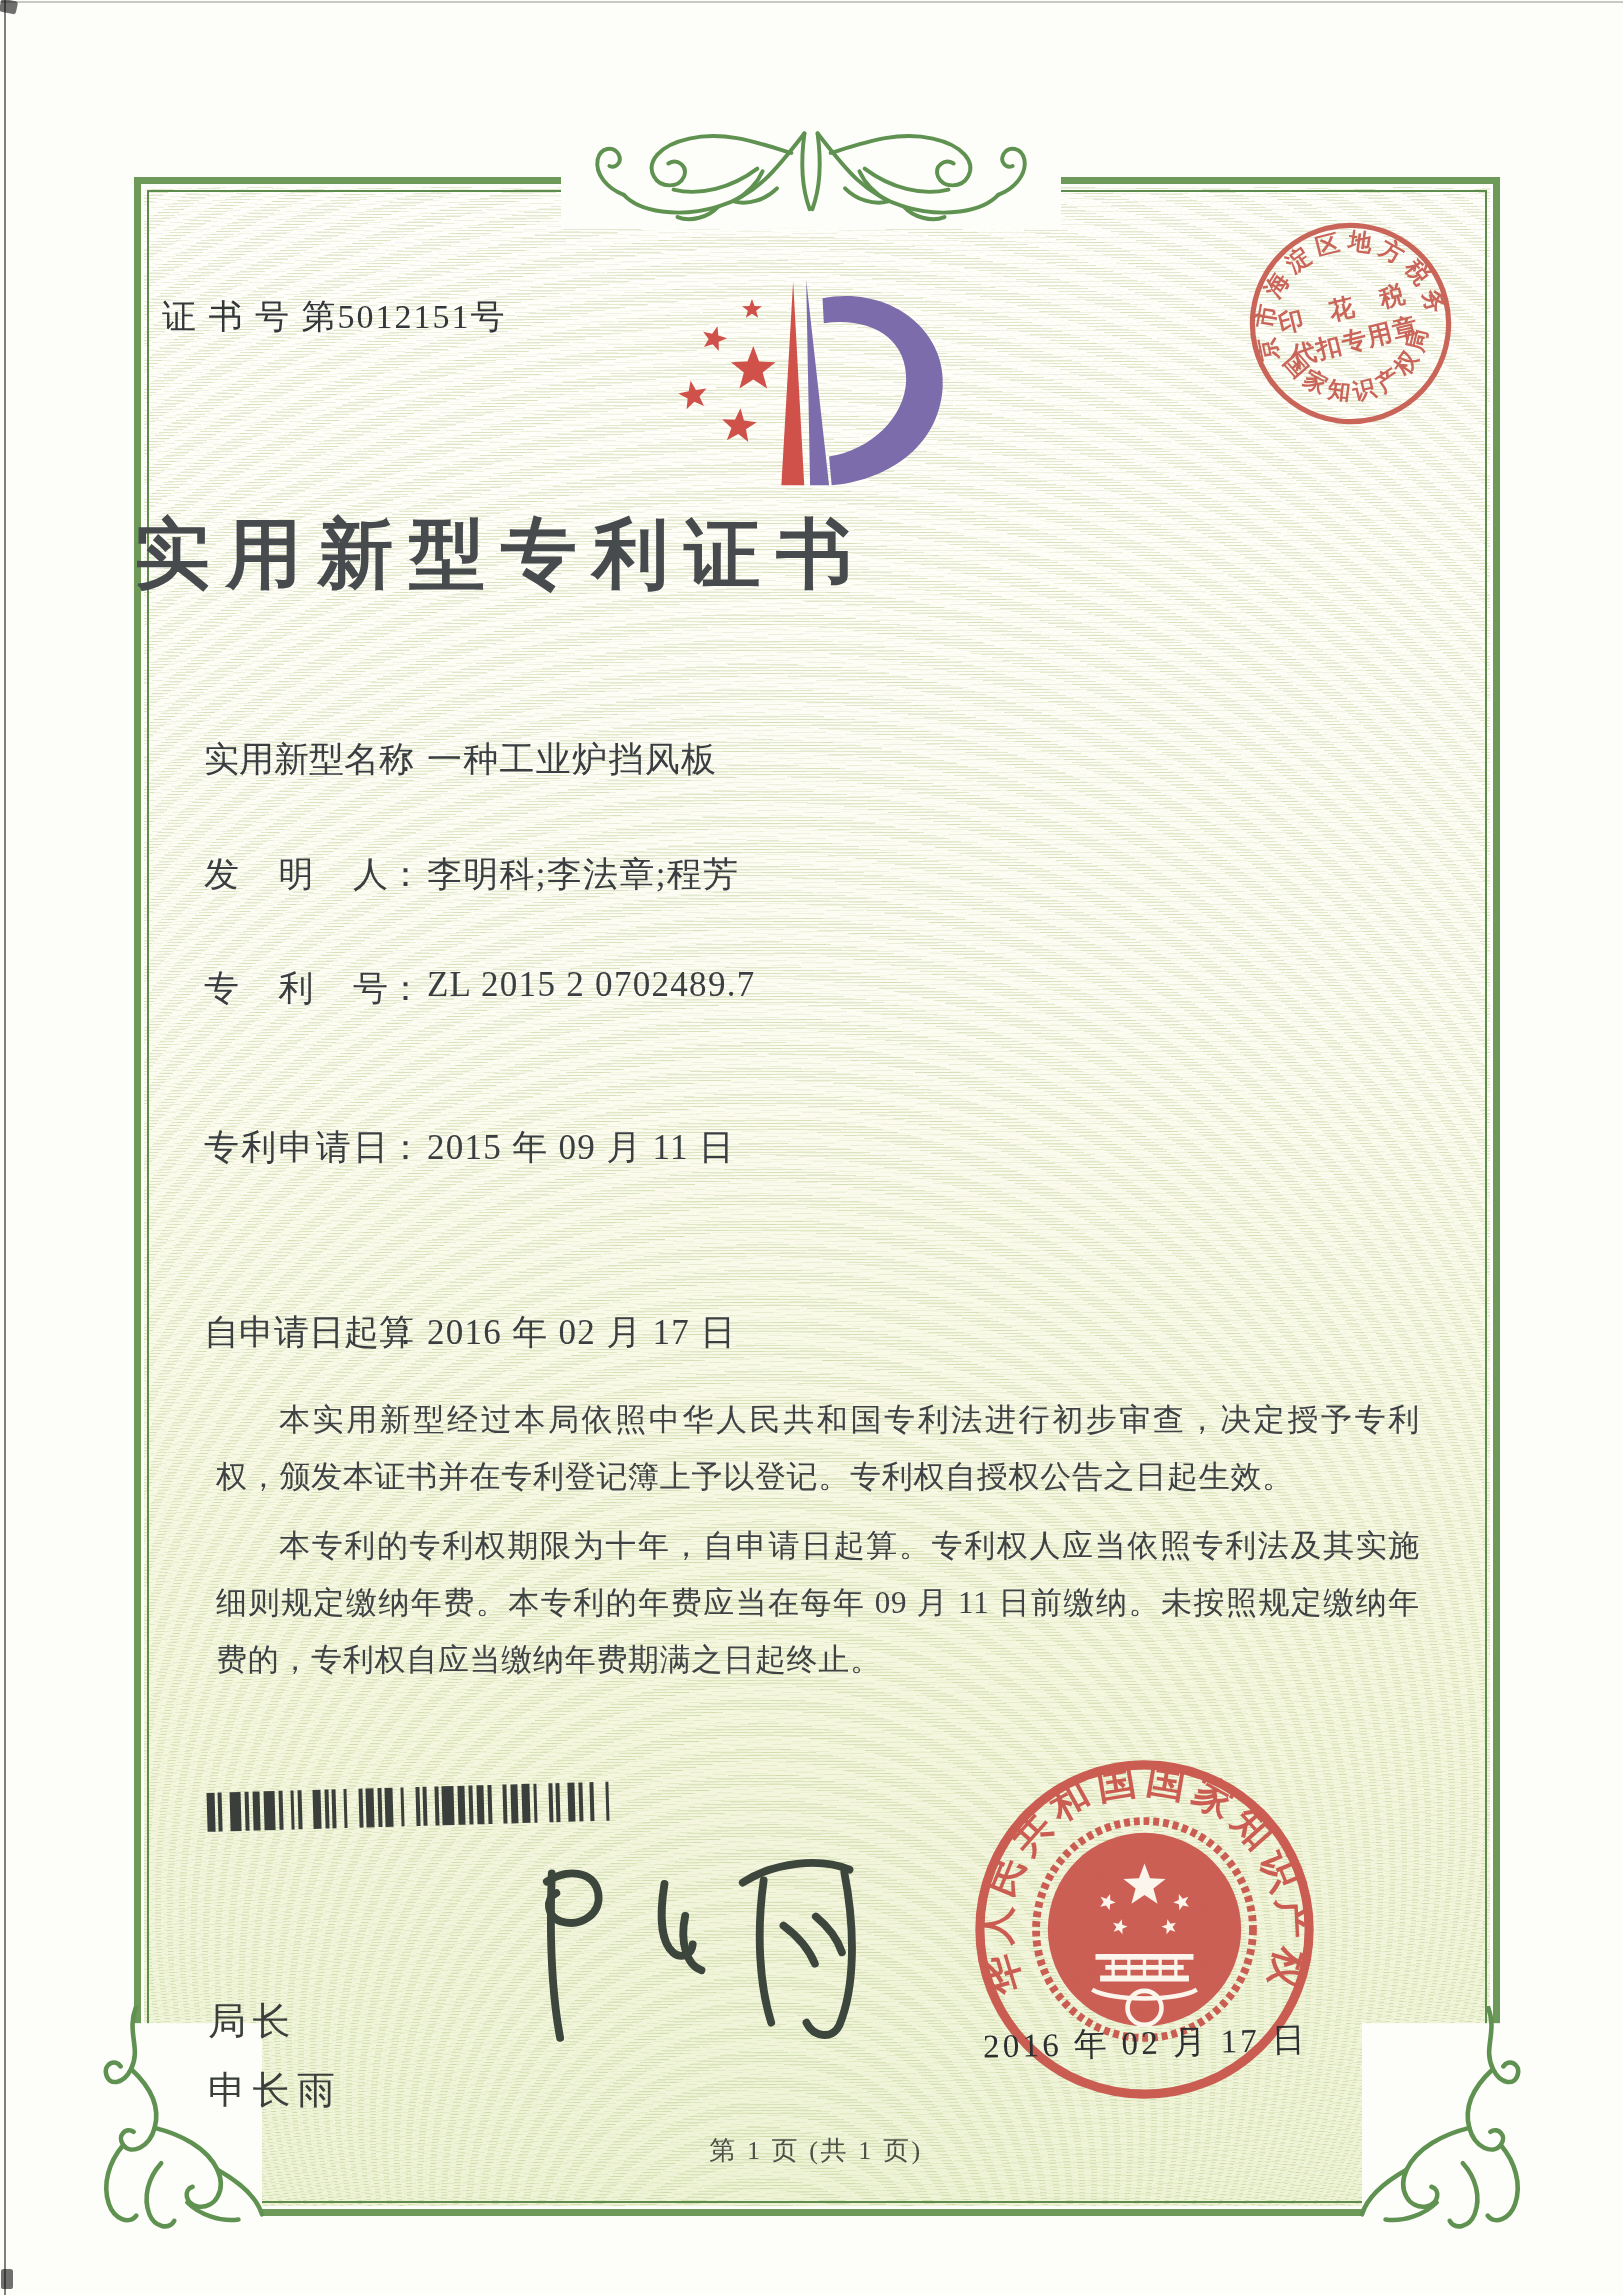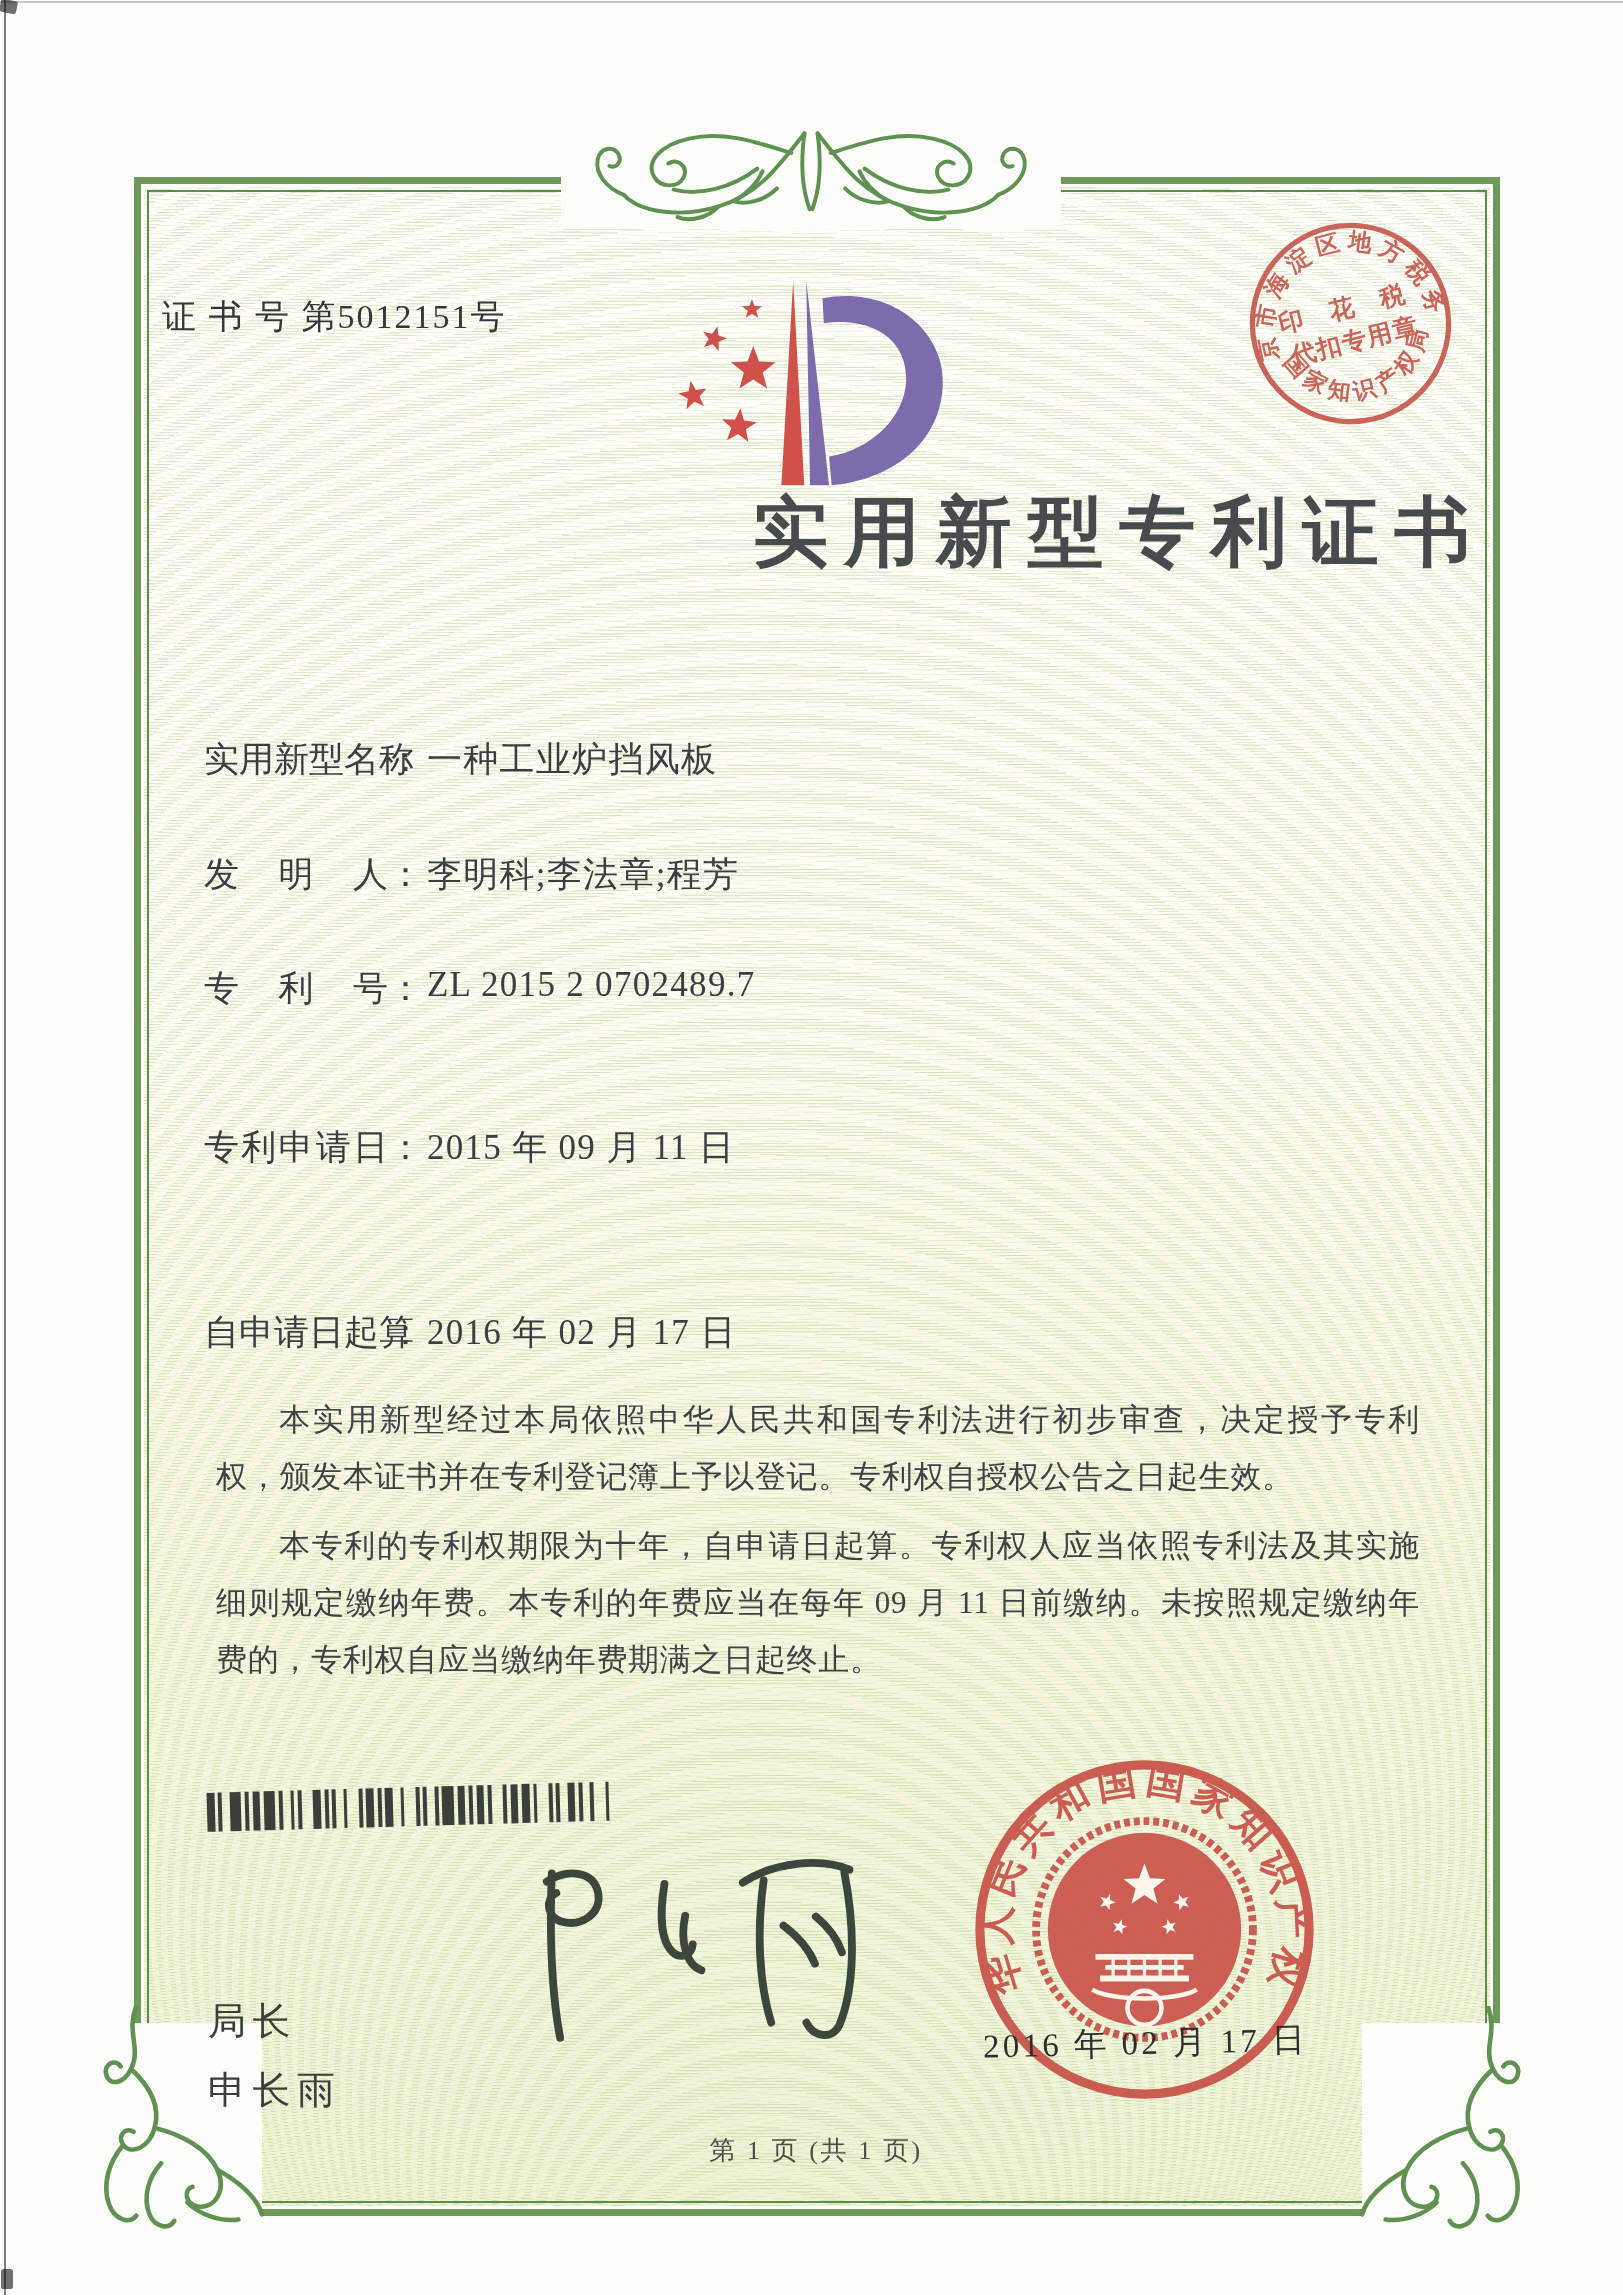--- a/index.html
+++ b/index.html
@@ -15,21 +15,21 @@
   .frame-inner{position:absolute;inset:5.9px;border:2.6px solid #5e8c4c;}
   .texture{position:absolute;inset:2.6px;
     background:
       repeating-radial-gradient(1243px 366px at 46% 116%, rgba(164,188,116,.30) 0 1.6px, rgba(164,188,116,0) 1.6px 9.8px),
       repeating-radial-gradient(1635px 497px at 70% 142%, rgba(164,188,116,.16) 0 1.3px, rgba(164,188,116,0) 1.3px 8.5px),
       repeating-radial-gradient(1373px 523px at 30% -28%, rgba(164,188,116,.07) 0 1.3px, rgba(164,188,116,0) 1.3px 9.2px),
       linear-gradient(180deg,#fffefa 0%,#fdfcf2 40%,#f6f7e0 68%,#eef3d6 100%);}
 
   .ornament{position:absolute;}
   .cert-no{position:absolute;left:162px;top:294px;font-size:34px;letter-spacing:2px;color:#33373a;}
-  .title{position:absolute;left:134px;width:1352px;top:482px;text-align:right;font-size:76px;
+  .title{position:absolute;left:134px;width:1352px;top:504px;text-align:left;font-size:76px;
          font-weight:bold;letter-spacing:15.7px;color:#474b4d;}
 
   .field{position:absolute;left:204px;font-size:35px;color:#3a3e41;white-space:nowrap;}
   .field .lbl{display:inline-block;width:184px;text-align:justify;text-align-last:justify;vertical-align:top;}
   .field .colon{display:inline-block;vertical-align:top;}
   .field .val{display:inline-block;margin-left:3.9px;vertical-align:top;letter-spacing:1.3px;}
 
   .body-text{position:absolute;left:204px;top:1379px;width:1228px;font-size:31px;line-height:57px;
              color:#3e4245;text-align:justify;}
   .body-text p{margin:12px;text-indent:63px;letter-spacing:0.7px;}

